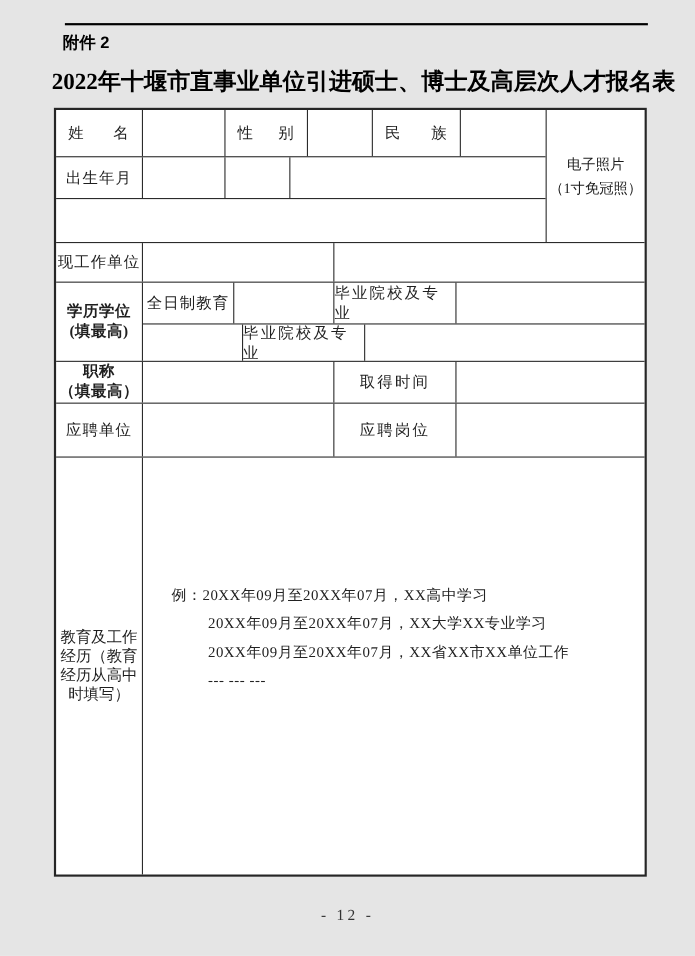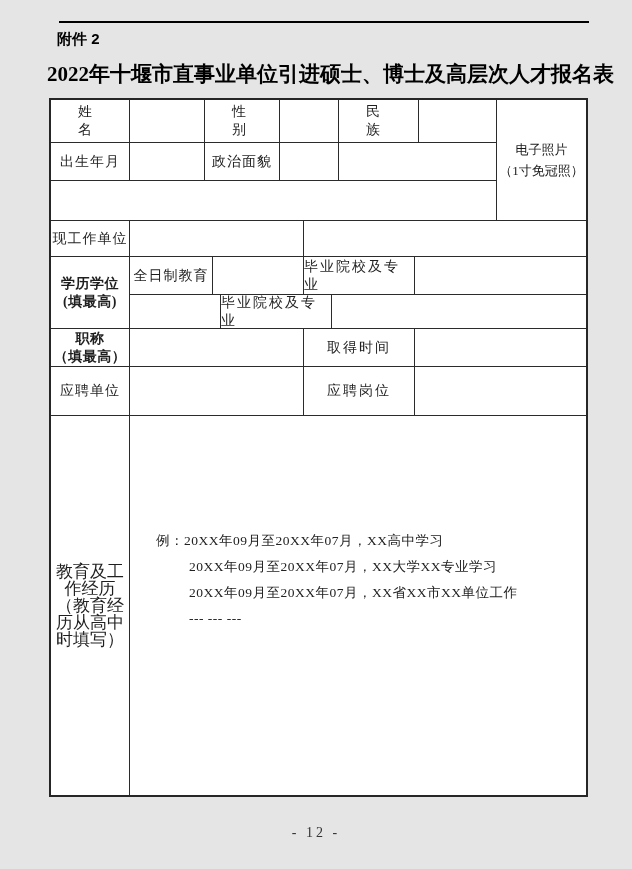--- a/index.html
+++ b/index.html
@@ -22,24 +22,24 @@
   .row.nobb { border-bottom:none; }
   .cell { border-right:1px solid #2b2b2b; display:flex; align-items:center; justify-content:center;
     font-size:14px; letter-spacing:1px; color:#1f1f1f; overflow:hidden; }
   .cell.last { border-right:none; }
   .secA { display:flex; border-bottom:1px solid #2b2b2b; }
   .secA-left { flex:1; }
   .photo-cell { width:90px; border-left:1px solid #2b2b2b; display:flex; flex-direction:column;
     align-items:center; justify-content:center; font-size:13px; line-height:21px; letter-spacing:0; }
   .secC { display:flex; border-bottom:1px solid #2b2b2b; }
   .secC-rows { flex:1; }
-  .spread { display:block; width:100%; padding:0 27px; text-align:justify; text-align-last:justify; }
+  .spread { display:block; width:100%; padding:0 11px; text-align:justify; text-align-last:justify; }
   .two-line { width:100%; text-align:center; line-height:18px; letter-spacing:0.5px;font-weight:bold; }
   .two-line span { display:block; }
-  .exp-label { font-size:17px; line-height:17px; letter-spacing:0; padding:0 4px; text-align:center; }
+  .exp-label { font-size:14px; line-height:17px; letter-spacing:0; padding:0 4px; text-align:center; }
   .exp-content { display:block; padding:112px 6px 0 26px; font-size:13.5px; line-height:26px;
     letter-spacing:0.5px; color:#222; }
   .ex-first { display:flex; }
   .ex-indent { padding-left:33px; }
   .fl { letter-spacing:2px; }
 </style>
 </head>
 <body>
 
 <div class="page">
@@ -66,23 +66,20 @@
           <div class="cell" style="width:80px">
             <span class="spread">民族</span>
           </div>
           <div class="cell last" style="flex:1"></div>
         </div>
         <div class="row" style="height:38px">
           <div class="cell" style="width:79px">
             <span>出生年月</span>
           </div>
           <div class="cell" style="width:75px"></div>
-          <div class="cell" style="width:75px">
-            <span>政治面貌</span>
-          </div>
           <div class="cell" style="width:59px"></div>
           <div class="cell last" style="flex:1"></div>
         </div>
         <div class="row nobb" style="height:39px">
           <div class="cell last" style="flex:1"></div>
         </div>
       </div>
       <div class="photo-cell">
         <span>电子照片</span>
         <span>（1寸免冠照）</span>

